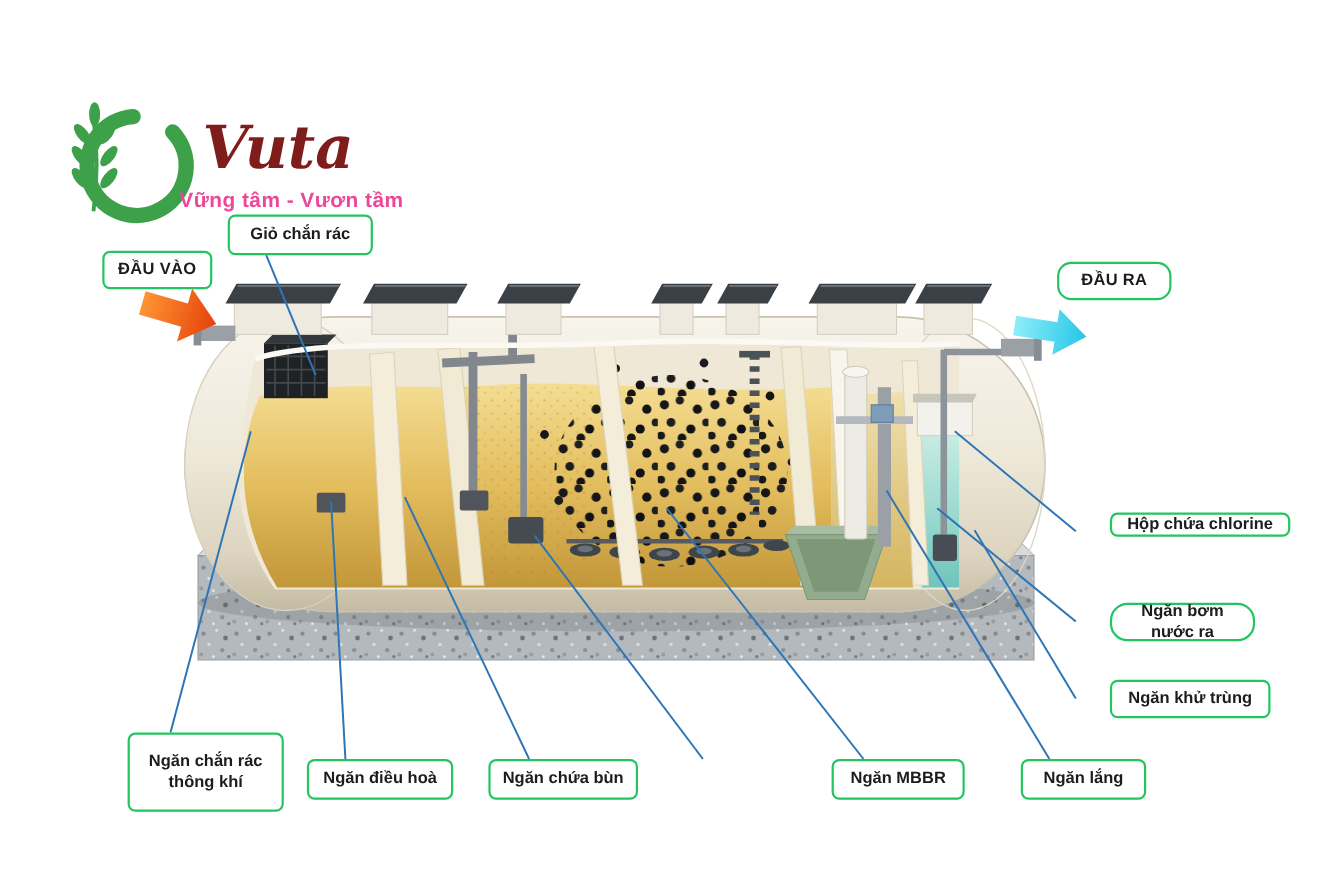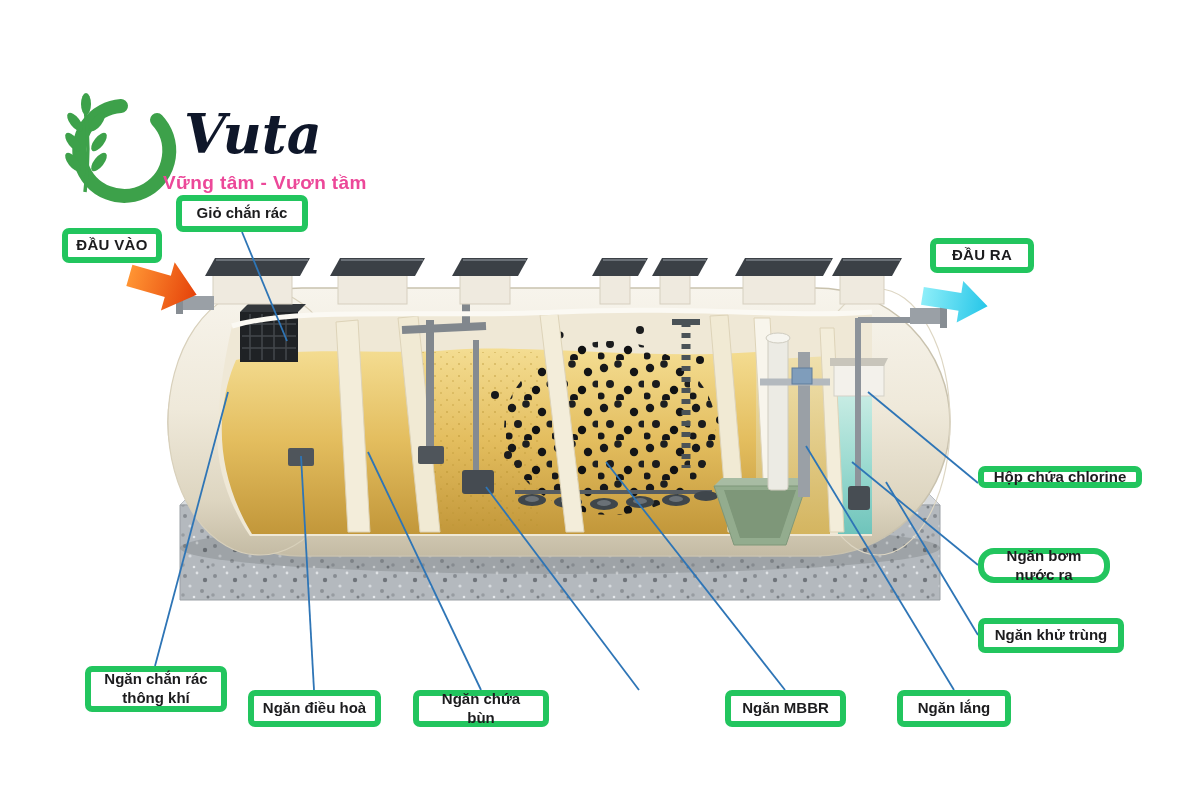--- a/index.html
+++ b/index.html
@@ -1,34 +1,34 @@
 <!DOCTYPE html>
 <html><head>
 <meta charset="utf-8">
 <style>
   html,body{margin:0;padding:0;background:#ffffff;}
   .stage{position:relative;width:1201px;height:800px;background:#ffffff;overflow:hidden;
          font-family:"Liberation Sans",sans-serif;}
   svg.diagram{position:absolute;left:0;top:0;}
-  .callout{position:absolute;background:#ffffff;border:6px solid #22c55e;border-radius:7px;
+  .callout{position:absolute;background:#ffffff;border:2px solid #22c55e;border-radius:7px;
            display:flex;align-items:center;justify-content:center;text-align:center;
            font:600 15px "Liberation Sans",sans-serif;color:#1c1c1e;padding:4px 8px;
-           box-sizing:border-box;line-height:1.25;}
+           box-sizing:border-box;line-height:1.25;margin-left:31px;}
   .flowbox{font-weight:700;letter-spacing:.3px;}
   .logo-name{position:absolute;left:184px;top:102px;font:italic 700 54px "DejaVu Serif",serif;
-             color:#0f172a;}
+             color:#7f1d1d;}
   .logo-tag{position:absolute;left:163px;top:172px;font:600 19px "Liberation Sans",sans-serif;
             color:#ec4899;letter-spacing:.4px;}
   #c-basket{left:176px;top:195px;width:132px;height:37px;}
   #c-inlet{left:62px;top:228px;width:100px;height:35px;}
-  #c-outlet{left:930px;top:238px;width:104px;height:35px;}
+  #c-outlet{left:930px;top:238px;width:104px;height:35px;border-radius:13px;}
   #c-chlorine{left:978px;top:466px;width:164px;height:22px;}
   #c-pumpout{left:978px;top:548px;width:132px;height:35px;border-radius:16px;}
   #c-disinfect{left:978px;top:618px;width:146px;height:35px;}
-  #c-screen{left:85px;top:666px;width:142px;height:46px;}
+  #c-screen{left:85px;top:666px;width:142px;height:72px;}
   #c-eq{left:248px;top:690px;width:133px;height:37px;}
   #c-sludge{left:413px;top:690px;width:136px;height:37px;}
   #c-anoxic{left:570px;top:690px;width:138px;height:37px;}
   #c-mbbr{left:725px;top:690px;width:121px;height:37px;}
   #c-settle{left:897px;top:690px;width:114px;height:37px;}
 </style>
 </head>
 <body>
 
 <div class="stage">

